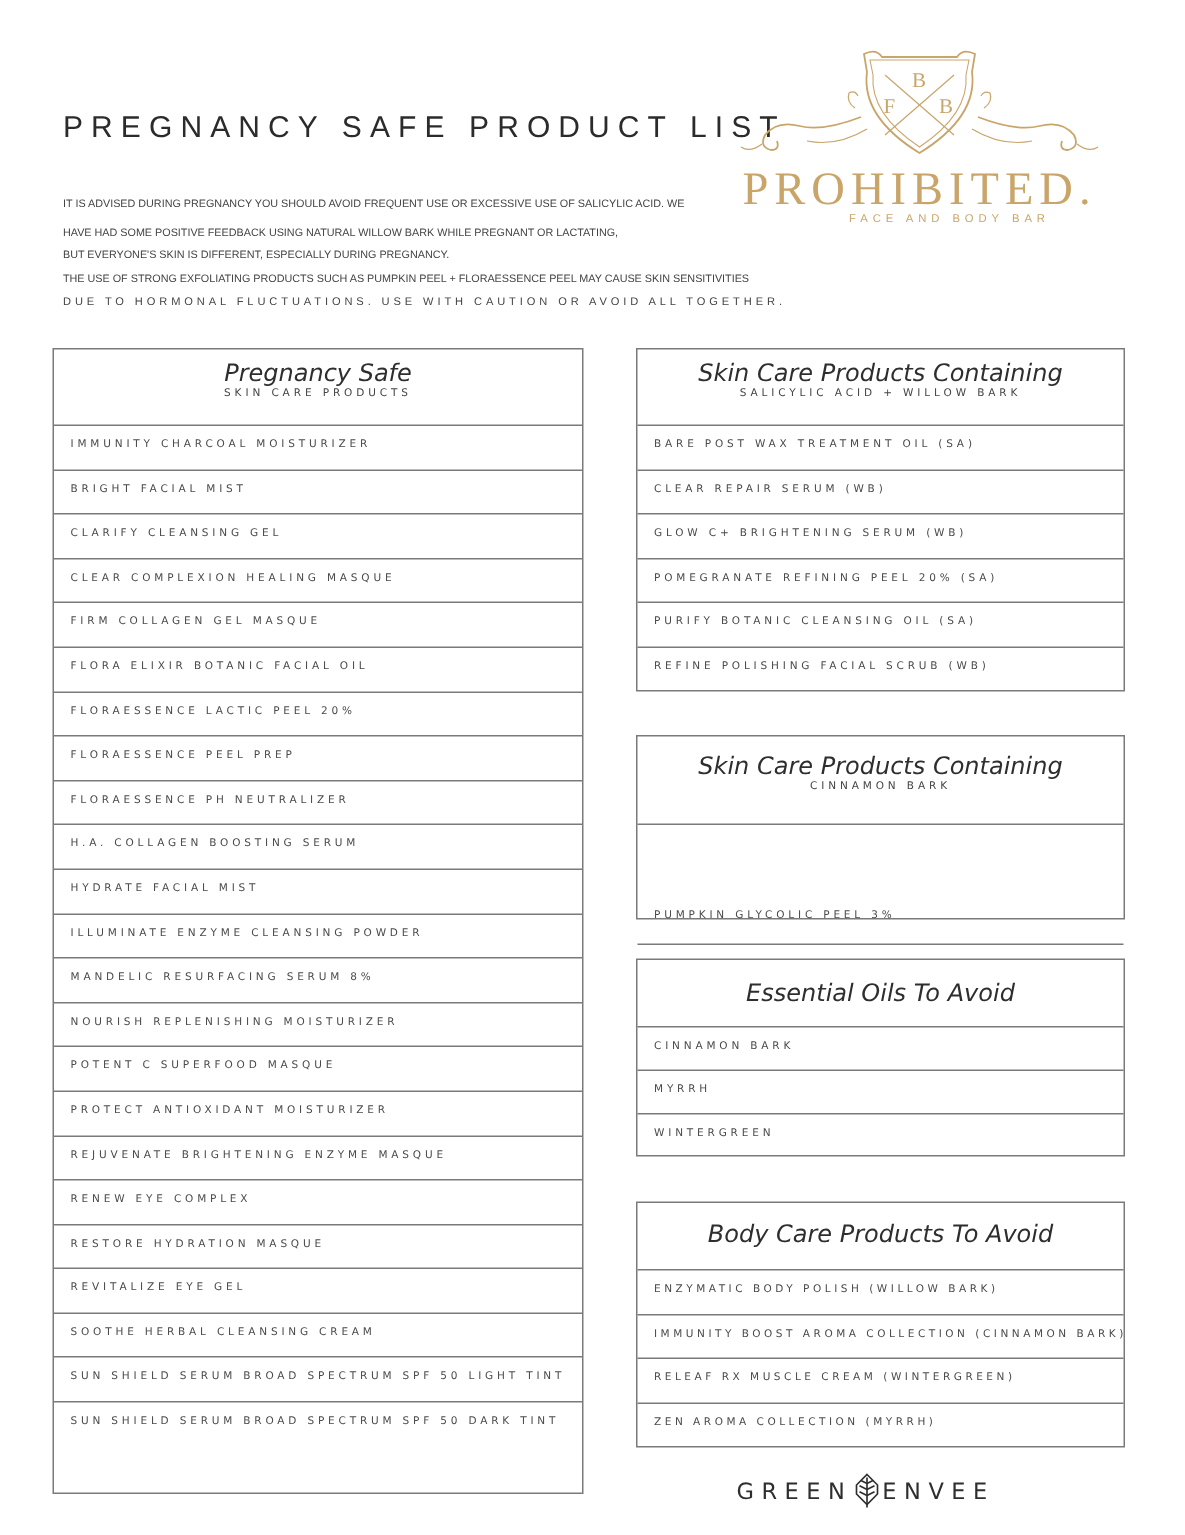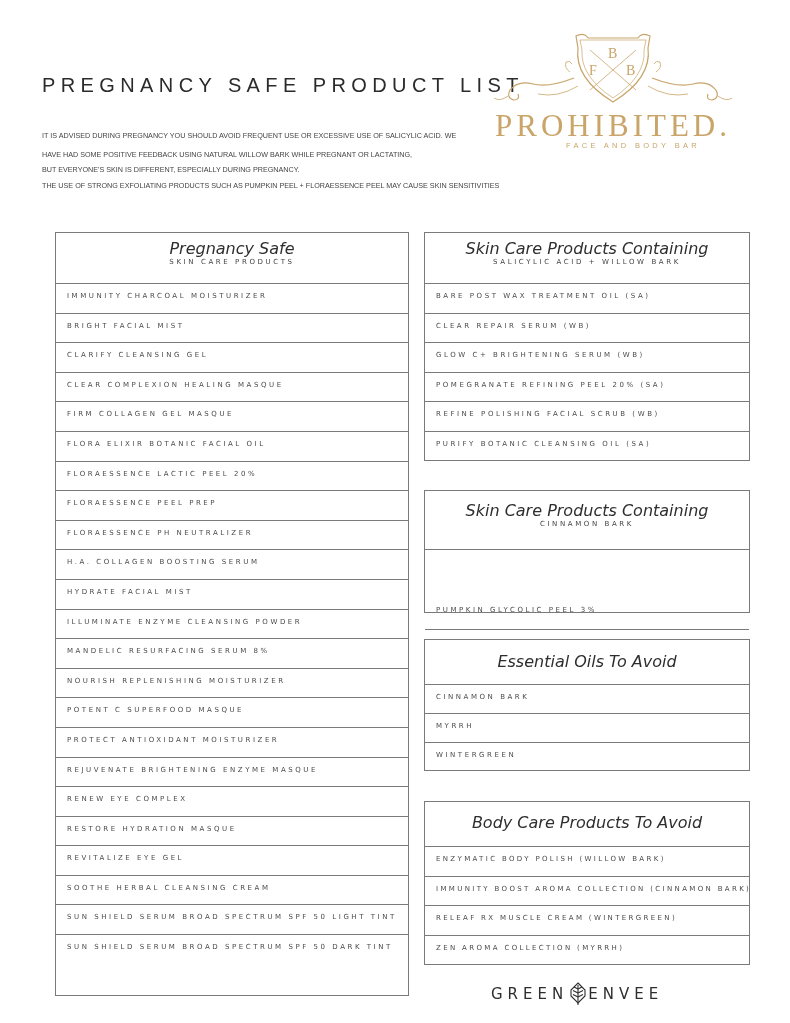--- a/index.html
+++ b/index.html
@@ -43,21 +43,21 @@
     font-family: "DejaVu Sans", sans-serif; font-size: 7px; letter-spacing: 2.6px;
     color: #444; line-height: 9px; white-space: nowrap;
   }
   .row {
     border-bottom: 1px solid #7a7a7a; padding-left: 11px;
     font-family: "DejaVu Sans", sans-serif; font-size: 7px; letter-spacing: 2.55px;
     color: #4a4a4a; white-space: nowrap; overflow: hidden;
   }
   .row:last-child { border-bottom: none; }
 
-  #box-safe { left: 55px; top: 232px; width: 354px; height: 764px; }
+  #box-safe { left: 35px; top: 232px; width: 354px; height: 764px; }
   #box-safe .box-head { height: 51px; padding-top: 7px; }
   #box-safe .row { height: 29.6px; line-height: 24px; }
 
   #box-sa { left: 424px; top: 232px; width: 326px; height: 229px; }
   #box-sa .box-head { height: 51px; padding-top: 7px; }
   #box-sa .row { height: 29.6px; line-height: 24px; }
 
   #box-cin { left: 424px; top: 490px; width: 326px; height: 123px; }
   #box-cin .box-head { height: 59px; padding-top: 11px; }
   #box-cin .row { height: 32px; line-height: 24px; margin-top: 48px; }
@@ -81,20 +81,21 @@
 </head>
 <body>
 
 <h1 class="page-title">PREGNANCY SAFE PRODUCT LIST</h1>
 
 <div class="notes">
   <div class="note first">IT IS ADVISED DURING PREGNANCY YOU SHOULD AVOID FREQUENT USE OR EXCESSIVE USE OF SALICYLIC ACID. WE</div>
   <div class="note">HAVE HAD SOME POSITIVE FEEDBACK USING NATURAL WILLOW BARK WHILE PREGNANT OR LACTATING,</div>
   <div class="note">BUT EVERYONE'S SKIN IS DIFFERENT, ESPECIALLY DURING PREGNANCY.</div>
   <div class="note">THE USE OF STRONG EXFOLIATING PRODUCTS SUCH AS PUMPKIN PEEL + FLORAESSENCE PEEL MAY CAUSE SKIN SENSITIVITIES</div>
+  <div class="note spaced">DUE TO HORMONAL FLUCTUATIONS. USE WITH CAUTION OR AVOID ALL TOGETHER.</div>
 </div>
 
 <div class="logo">
   <svg width="250" height="90" viewBox="0 0 250 90" style="position:absolute;left:0;top:0;">
     <g fill="none" stroke="#c9a56a" stroke-width="1.2">
       <path d="M88 8 Q96 4 100 10 L150 10 Q154 4 162 8 L160 20 Q164 50 125 74 Q86 50 90 20 Z"></path>
       <path d="M92 12 L158 12 L156 22 Q158 48 125 70 Q92 48 94 22 Z" stroke-width="0.7"></path>
       <line x1="102" y1="22" x2="148" y2="62" stroke-width="0.8"></line>
       <line x1="148" y1="22" x2="102" y2="62" stroke-width="0.8"></line>
       <path d="M86 50 Q60 60 45 56 Q30 52 22 62 Q18 70 26 72 Q32 72 30 66"></path>
@@ -148,22 +149,22 @@
 
 <div class="box" id="box-sa">
   <div class="box-head">
     <div class="box-title">Skin Care Products Containing</div>
     <div class="box-sub">SALICYLIC ACID + WILLOW BARK</div>
   </div>
   <div class="row">BARE POST WAX TREATMENT OIL (SA)</div>
   <div class="row">CLEAR REPAIR SERUM (WB)</div>
   <div class="row">GLOW C+ BRIGHTENING SERUM (WB)</div>
   <div class="row">POMEGRANATE REFINING PEEL 20% (SA)</div>
+  <div class="row">PURIFY BOTANIC CLEANSING OIL (SA)</div>
   <div class="row">REFINE POLISHING FACIAL SCRUB (WB)</div>
-  <div class="row">PURIFY BOTANIC CLEANSING OIL (SA)</div>
 </div>
 
 <div class="box" id="box-cin">
   <div class="box-head">
     <div class="box-title">Skin Care Products Containing</div>
     <div class="box-sub">CINNAMON BARK</div>
   </div>
   <div class="row">PUMPKIN GLYCOLIC PEEL 3%</div>
   <div class="row">PUMPKIN GLYCOLIC PEEL 20%</div>
 </div>

